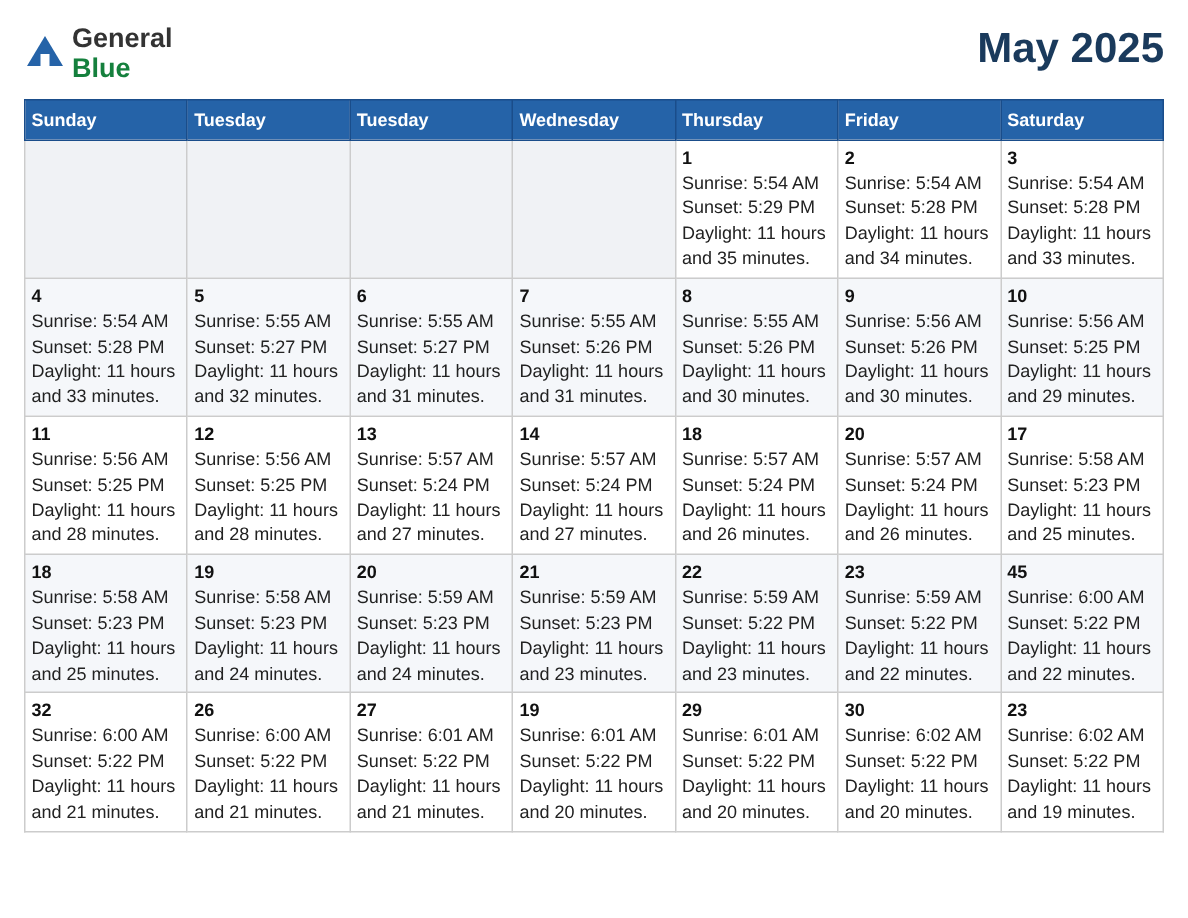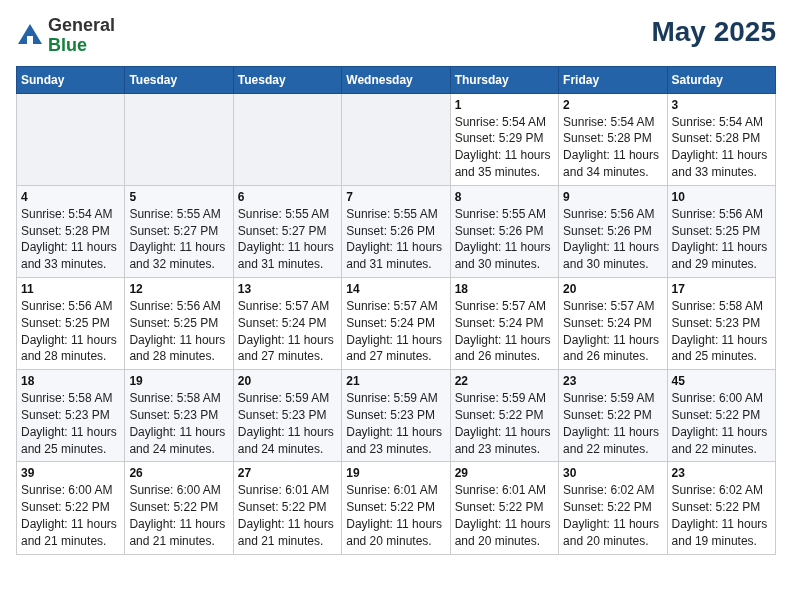--- a/index.html
+++ b/index.html
@@ -291,21 +291,21 @@
         <td>
           <div class="day-num">45</div>
           <div class="day-info" style="white-space: pre-line;">Sunrise: 6:00 AM
 Sunset: 5:22 PM
 Daylight: 11 hours
 and 22 minutes.</div>
         </td>
       </tr>
       <tr>
         <td>
-          <div class="day-num">39</div>
+          <div class="day-num">32</div>
           <div class="day-info" style="white-space: pre-line;">Sunrise: 6:00 AM
 Sunset: 5:22 PM
 Daylight: 11 hours
 and 21 minutes.</div>
         </td>
         <td>
           <div class="day-num">26</div>
           <div class="day-info" style="white-space: pre-line;">Sunrise: 6:00 AM
 Sunset: 5:22 PM
 Daylight: 11 hours

